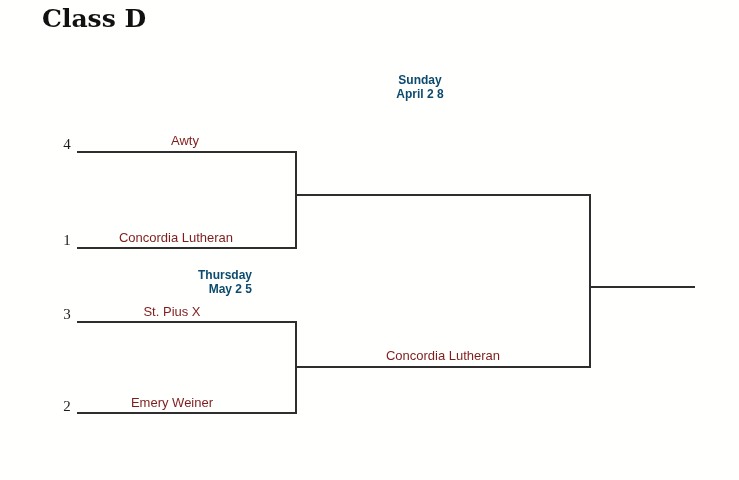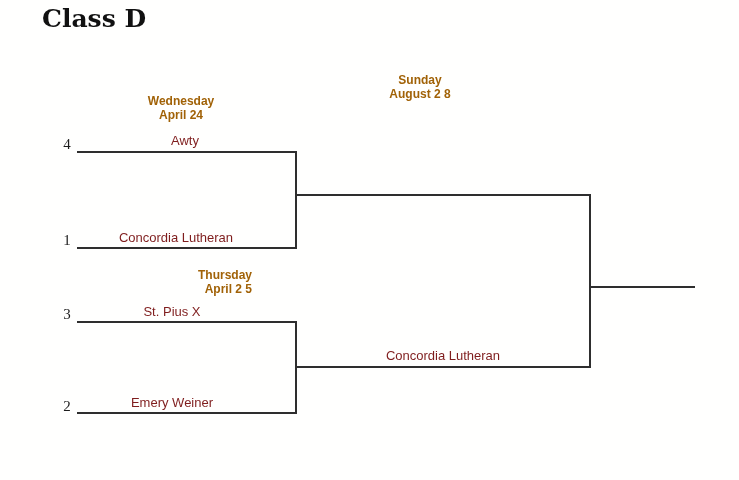--- a/index.html
+++ b/index.html
@@ -27,21 +27,21 @@
     letter-spacing: 0px;
     color: #111111;
   }
   .date-hdr {
     position: absolute;
     width: 160px;
     text-align: center;
     font-size: 12px;
     font-weight: bold;
     line-height: 14px;
-    color: #a16207;
+    color: #0c4a6e;
   }
   .hdr-m1 { left: 101px; top: 94px; }
   .hdr-m2 { left: 92px;  top: 268px; text-align: right; }
   .hdr-final { left: 340px; top: 73px; }
   .team-label {
     position: absolute;
     width: 180px;
     text-align: center;
     font-size: 13px;
     line-height: 15px;
@@ -83,33 +83,29 @@
   .l-f-vert  { left: 589px; top: 194px; height: 174px; }
   .l-f-out   { left: 589px; top: 286px; width: 106px; }
 </style>
 </head>
 <body>
 
 <div class="stage">
 
   <h1 class="page-title">Class D</h1>
 
-  <div class="date-hdr hdr-m1">
-    <div>Wednesday</div>
-    <div>April 24</div>
-  </div>
 
   <div class="date-hdr hdr-m2">
     <div>Thursday</div>
-    <div>April 2 5</div>
+    <div>May 2 5</div>
   </div>
 
   <div class="date-hdr hdr-final">
     <div>Sunday</div>
-    <div>August 2 8</div>
+    <div>April 2 8</div>
   </div>
 
   <div class="seed seed-4">4</div>
   <div class="seed seed-1">1</div>
   <div class="seed seed-3">3</div>
   <div class="seed seed-2">2</div>
 
   <div class="team-label team-m1-top">Awty</div>
   <div class="team-label team-m1-bot">Concordia Lutheran</div>
   <div class="team-label team-m2-top">St. Pius X</div>

